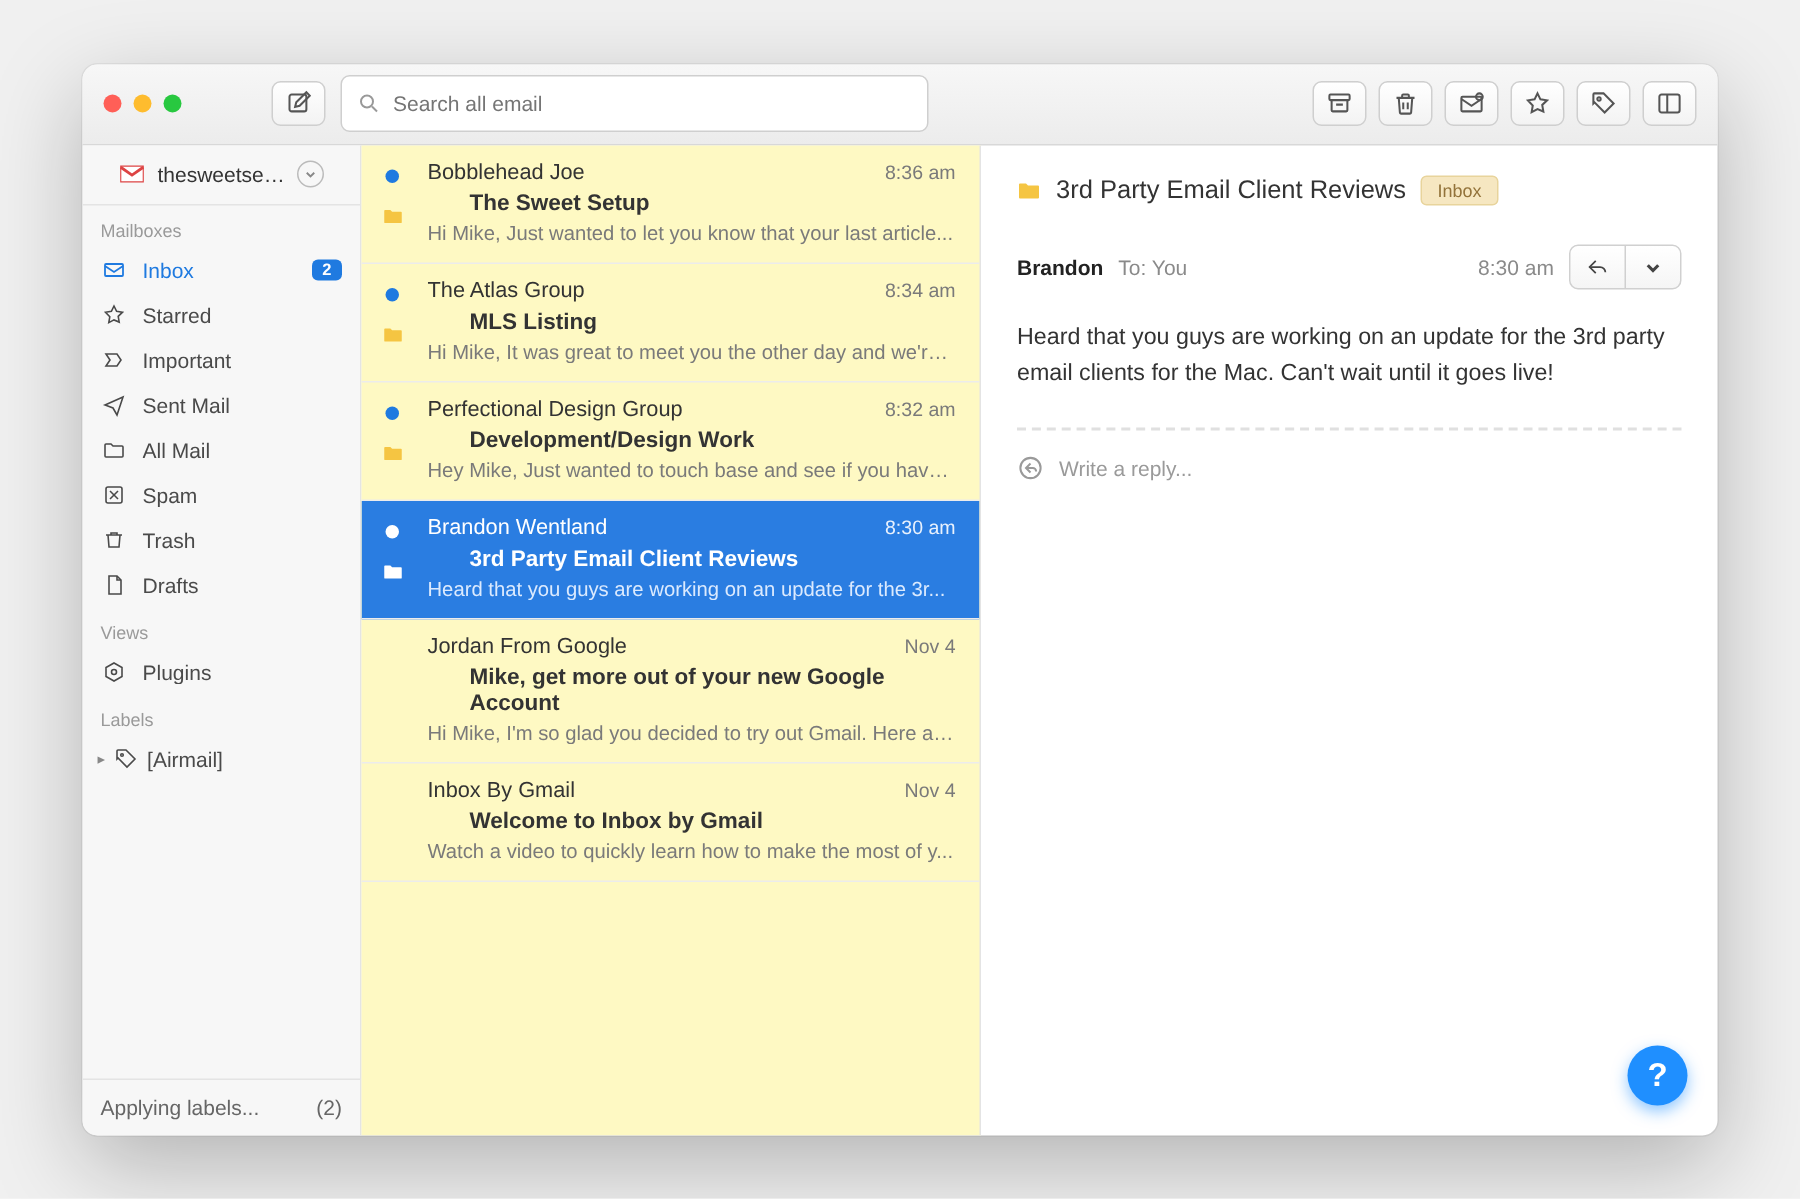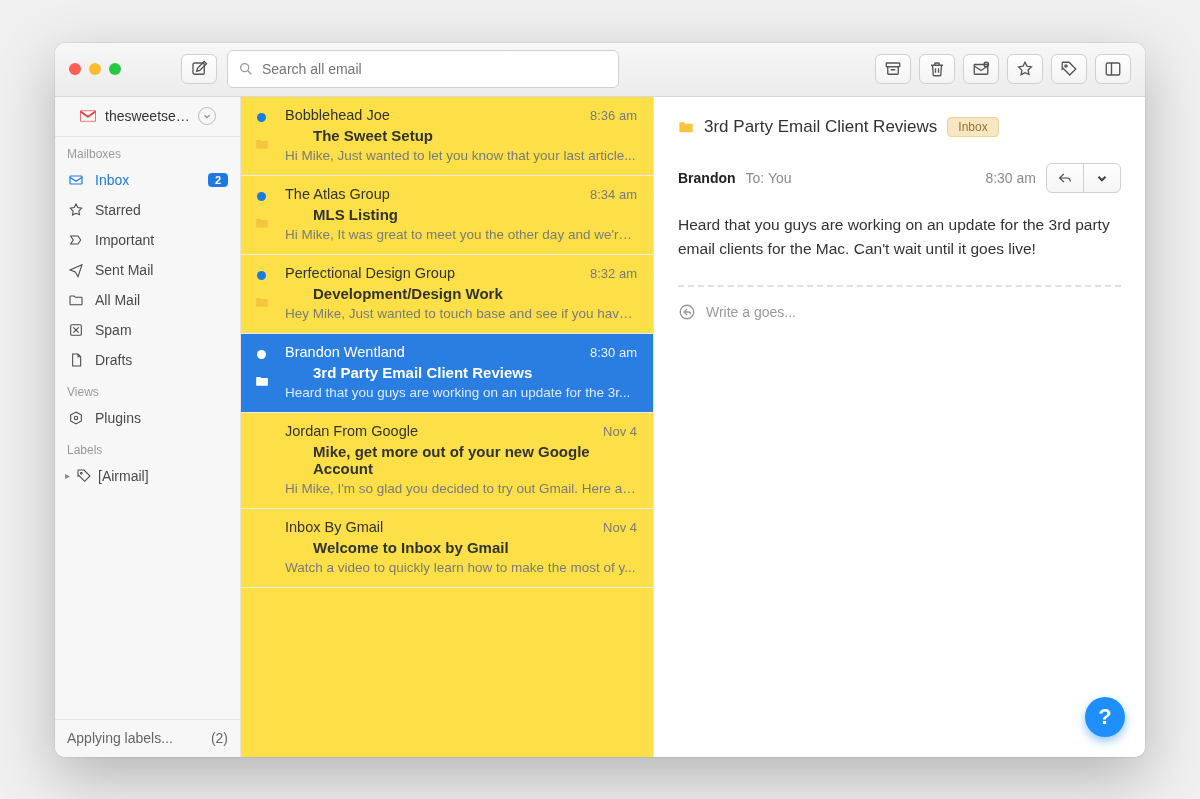--- a/index.html
+++ b/index.html
@@ -117,21 +117,21 @@
     height:38px; padding:0 12px;
     display:flex; align-items:center; justify-content:space-between;
     color:#666;
   }
 
   
   .msglist {
     width: 413px;
     border-right:1px solid #e4e4e4;
     overflow-y:auto;
-    background:#fde047;
+    background:#fef9c3;
   }
   .msg {
     border-bottom:1px solid #ececec;
     padding: 10px 16px 12px 44px;
     position:relative;
     cursor:pointer;
   }
   .msg.selected {
     background:#2a7de1; color:#fff;
   }
@@ -334,20 +334,28 @@
       </div>
       <div class="sb-item">
         <span class="icon">
             <svg viewBox="0 0 24 24" fill="none" stroke="currentColor" stroke-width="1.6">
               <rect x="4" y="4" width="16" height="16" rx="2"></rect>
               <line x1="8" y1="8" x2="16" y2="16"></line>
               <line x1="16" y1="8" x2="8" y2="16"></line>
             </svg>
           </span>
         <span class="label">Spam</span>
+      </div>
+      <div class="sb-item">
+        <span class="icon">
+            <svg viewBox="0 0 24 24" fill="none" stroke="currentColor" stroke-width="1.6">
+              <path d="M4 7h16M9 7V5h6v2M6 7l1 12h10l1-12"></path>
+            </svg>
+          </span>
+        <span class="label">Trash</span>
       </div>
       <div class="sb-item">
         <span class="icon">
             <svg viewBox="0 0 24 24" fill="none" stroke="currentColor" stroke-width="1.6">
               <path d="M7 3h8l4 4v14H7z"></path>
               <path d="M15 3v4h4"></path>
             </svg>
           </span>
         <span class="label">Drafts</span>
       </div>
@@ -477,20 +485,20 @@
       </div>
 
       <div class="msg-body">Heard that you guys  are working on an update for the 3rd party email clients for the Mac.  Can't wait until it goes live!</div>
 
       <div class="reply-area">
         <svg viewBox="0 0 24 24" fill="none" stroke="#9a9a9a" stroke-width="1.8">
             <circle cx="12" cy="12" r="9"></circle>
             <path d="M12 8L8 12l4 4"></path>
             <path d="M8 12h6a3 3 0 013 3"></path>
           </svg>
-        <span>Write a goes...</span>
+        <span>Write a reply...</span>
       </div>
     </div>
 
   </div>
 
   <div class="help-fab">?</div>
 </div>
 
 </body></html>

